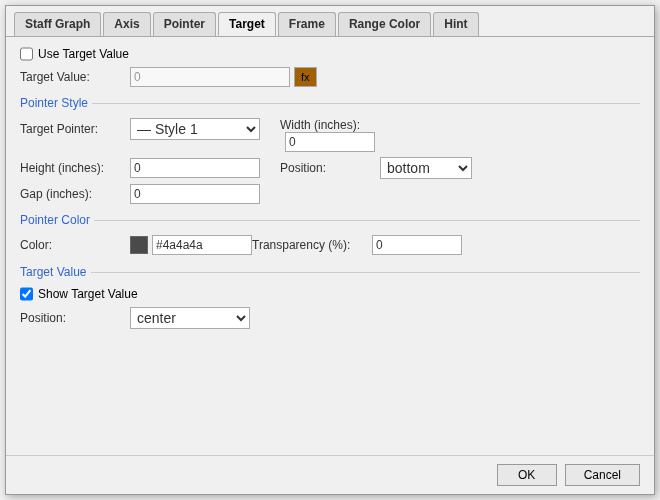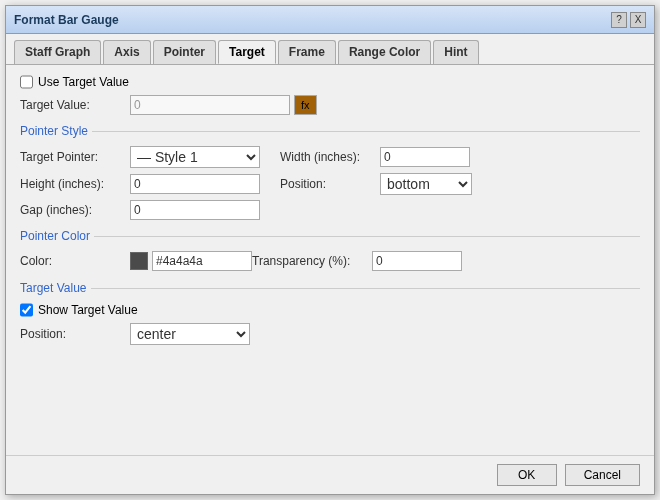--- a/index.html
+++ b/index.html
@@ -169,27 +169,20 @@
       font-size: 12px;
       min-width: 60px;
       text-align: center;
     }
   </style>
 </head>
 <body>
 
 <div class="dialog">
 
-  <div class="title-bar">
-    <span class="title-bar-text">Format Bar Gauge</span>
-    <div class="title-bar-buttons">
-      <button class="title-btn">?</button>
-      <button class="title-btn">X</button>
-    </div>
-  </div>
 
   <div class="tabs-container">
     <div class="tab">Staff Graph</div>
     <div class="tab">Axis</div>
     <div class="tab">Pointer</div>
     <div class="tab active">Target</div>
     <div class="tab">Frame</div>
     <div class="tab">Range Color</div>
     <div class="tab">Hint</div>
   </div>
@@ -206,29 +199,29 @@
       <input class="input-text input-disabled" style="width: 160px;" type="text" value="0" disabled="">
       <button class="fx-btn">fx</button>
     </div>
 
     <div class="section-header-row">
       <span class="section-label">Pointer Style</span>
       <div class="section-line"></div>
     </div>
 
     <div style="display:flex; gap:20px; margin-bottom:5px;">
-      <div class="field-row" style="margin-bottom:0;">
+      <div class="field-row" style="margin-bottom:12px;">
         <span class="field-label">Target Pointer:</span>
         <select class="select-input" style="width:130px;">
           <option>— Style 1</option>
           <option>— Style 2</option>
           <option>— Style 3</option>
         </select>
       </div>
-      <div class="field-row" style="margin-bottom:0;">
+      <div class="field-row" style="margin-bottom:0;flex-direction:column;">
         <span class="field-label" style="min-width:100px;">Width (inches):</span>
         <input class="input-text" style="width: 90px;" type="text" value="0">
       </div>
     </div>
 
     <div style="display:flex; gap:20px; margin-bottom:5px;">
       <div class="field-row" style="margin-bottom:0;">
         <span class="field-label">Height (inches):</span>
         <input class="input-text" style="width: 130px;" type="text" value="0">
       </div>

